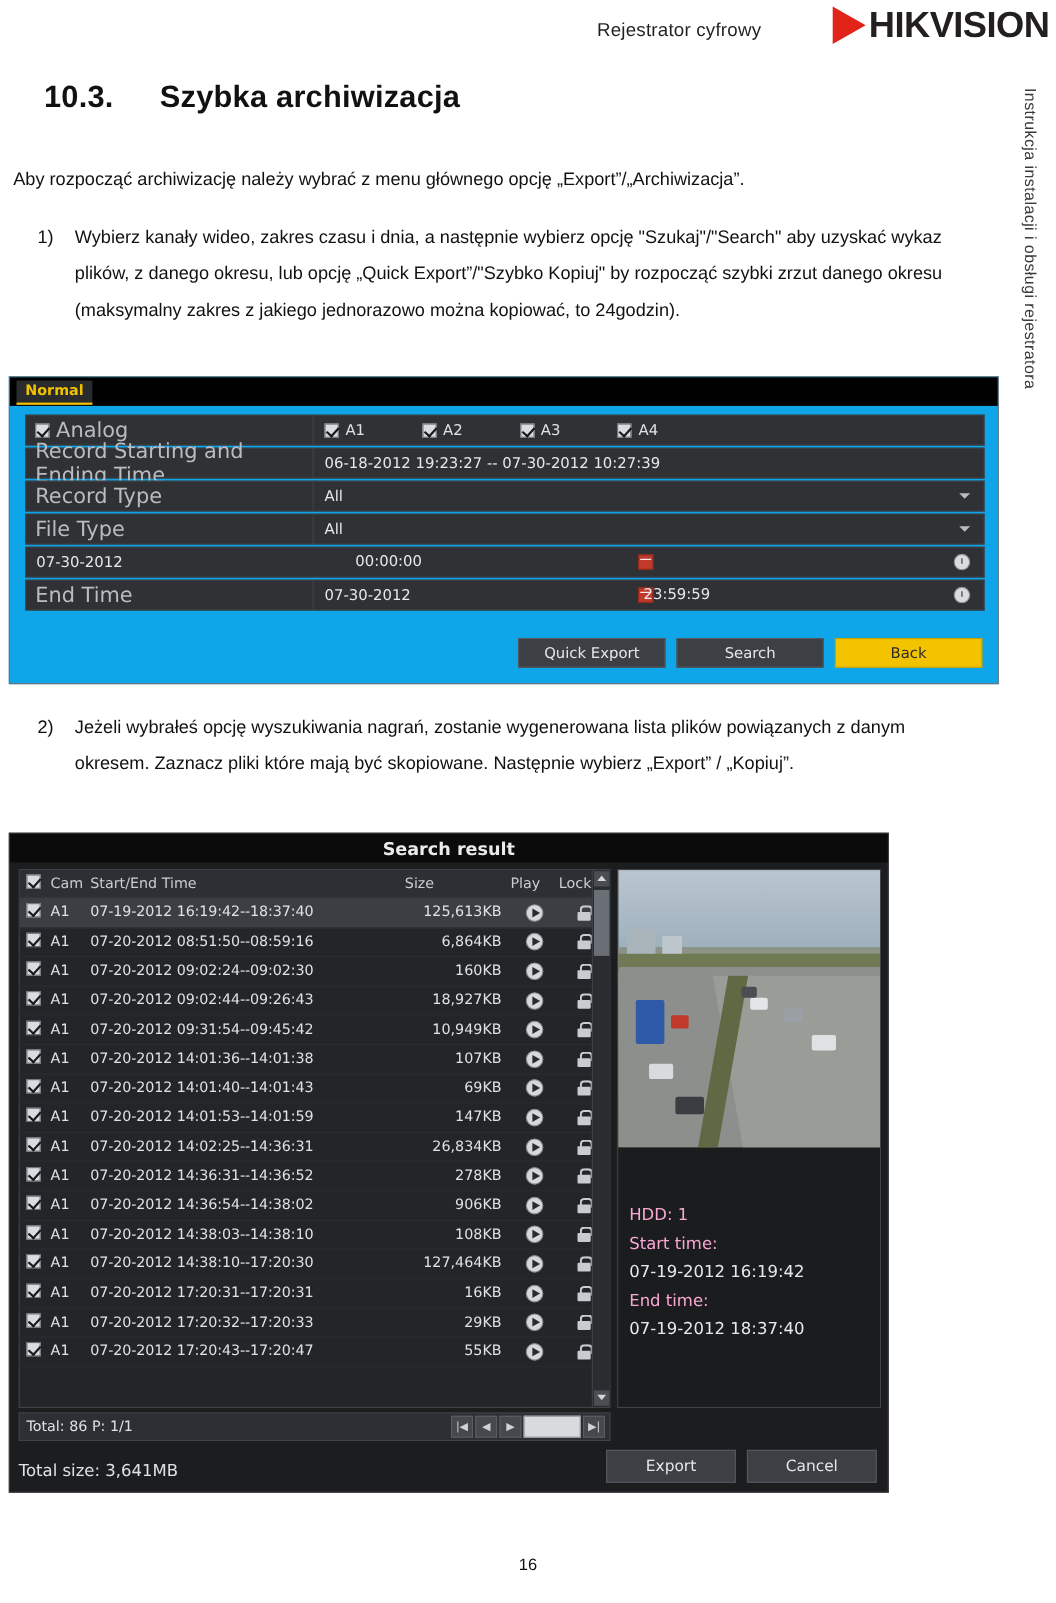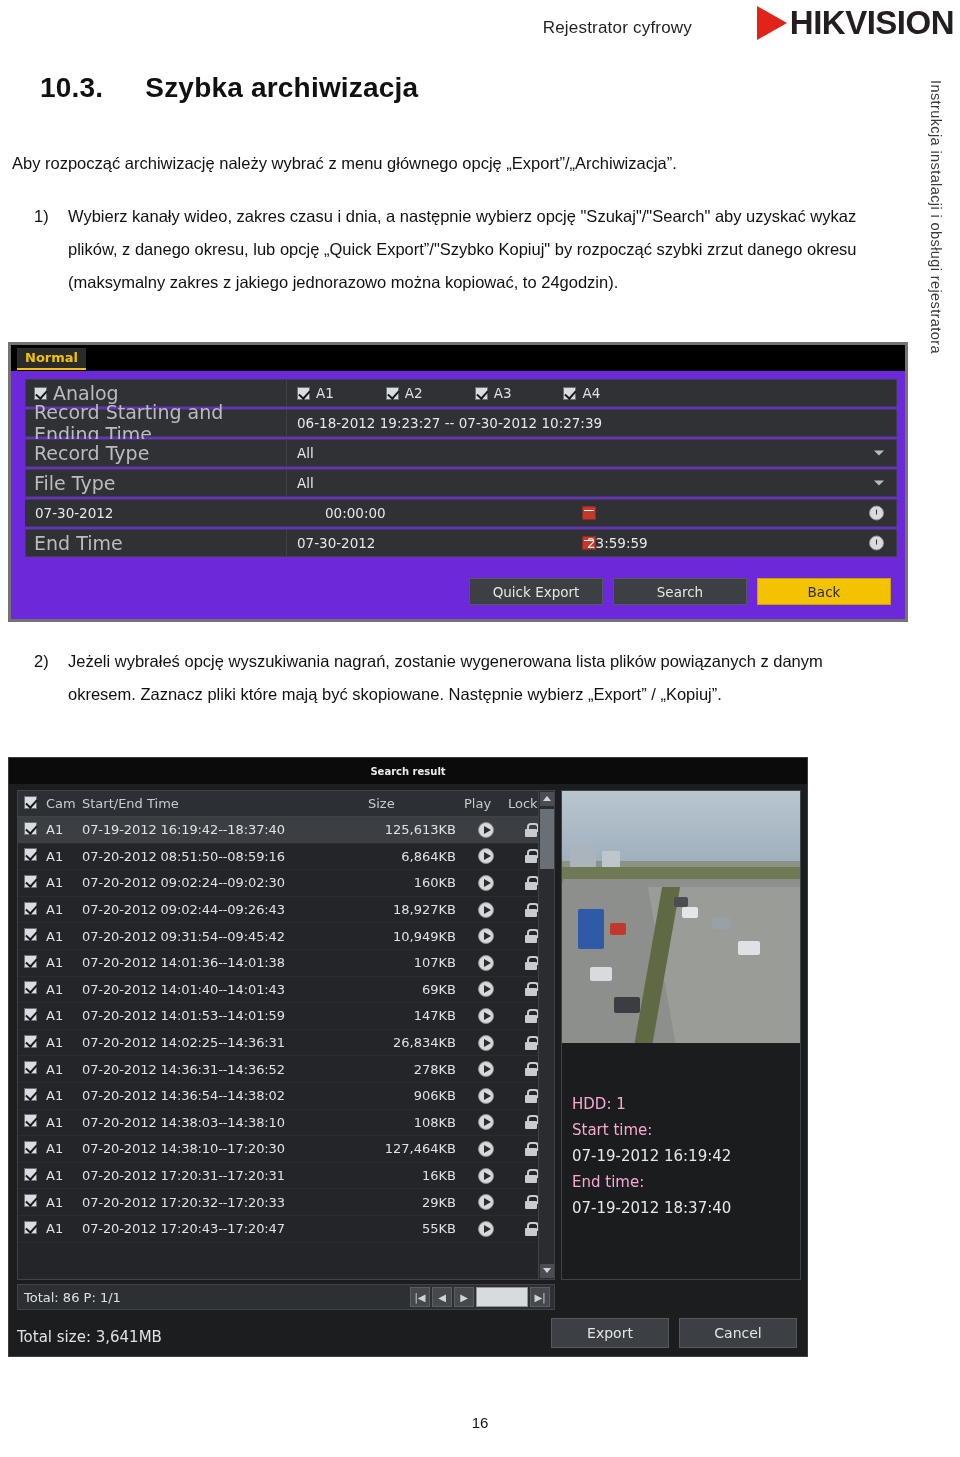--- a/index.html
+++ b/index.html
@@ -74,22 +74,22 @@
     position: absolute; left: 34px; top: 645px; width: 830px;
     font-size: 16.5px; line-height: 33px; color: #111;
   }
   .item2 .marker { position:absolute; left: 0; top: 0; }
   .item2 .body { display:block; margin-left: 34px; }
 
   
   .shot1 {
     position: absolute; left: 8px; top: 342px;
     width: 900px; height: 280px;
-    background: #6d28d9;
-    border: 3px solid #737373;
+    background: #0ea5e9;
+    border: 1px solid #737373;
     font-family: "DejaVu Sans", sans-serif;
   }
   .shot1 .tabbar {
     position: absolute; left: 0; top: 0; width: 100%; height: 26px;
     background: #000;
   }
   .shot1 .tab {
     position: absolute; left: 6px; top: 3px;
     padding: 2px 8px 3px 8px;
     font-size: 13px; color: #f2c200; font-weight: bold;
@@ -163,21 +163,21 @@
 
   
   .shot2 {
     position: absolute; left: 8px; top: 757px;
     width: 800px; height: 600px;
     background: #1c1d1f; border: 1px solid #3a3c40;
     font-family: "DejaVu Sans", sans-serif;
   }
   .s2title {
     position: absolute; left: 0; top: 0; width: 100%; height: 26px;
-    background: #0b0b0c; color: #e9ebec; font-size: 10px; font-weight: bold;
+    background: #0b0b0c; color: #e9ebec; font-size: 16px; font-weight: bold;
     display:flex; align-items:center; justify-content:center;
   }
   .s2left {
     position: absolute; left: 8px; top: 32px; width: 538px; height: 490px;
     background: #232528; border: 1px solid #3f4247;
   }
   .s2head {
     display: flex; height: 26px; background: #2c2f33; color: #c9ccd0;
     font-size: 13px; align-items: center; border-bottom: 1px solid #3f4247;
   }

